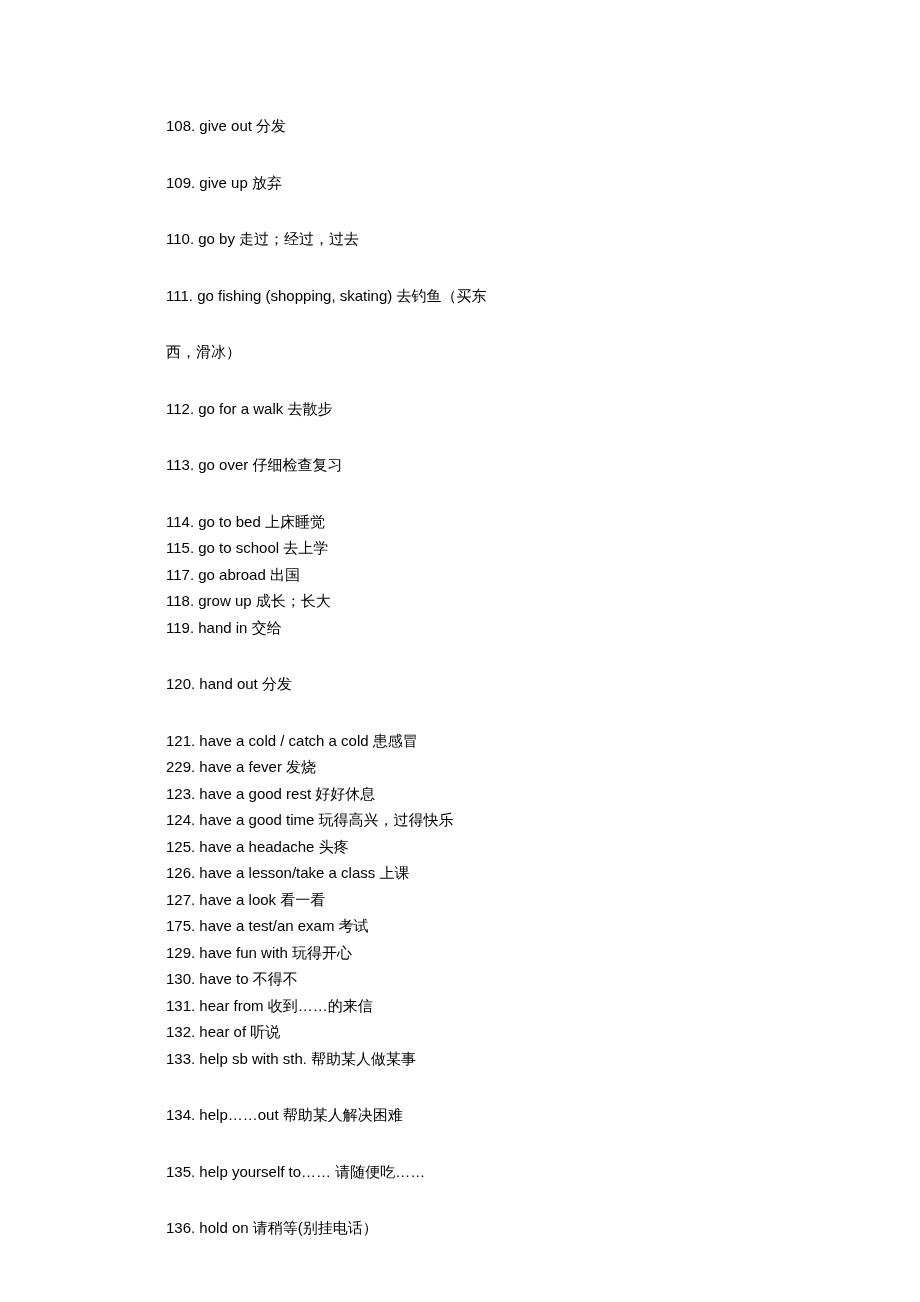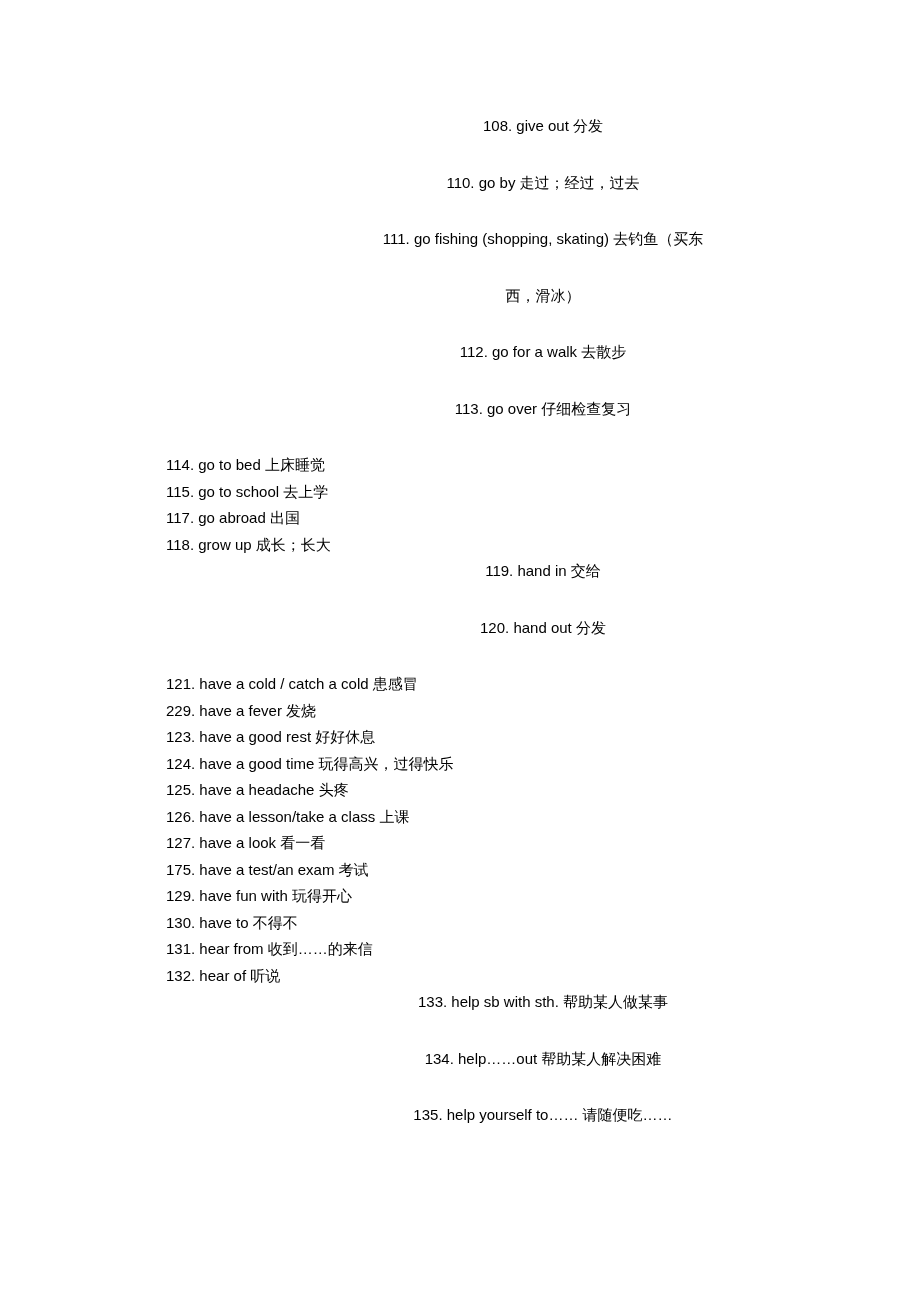--- a/index.html
+++ b/index.html
@@ -13,34 +13,34 @@
       width: 920px;
       height: 1302px;
       padding-top: 113px;
       padding-left: 166px;
       font-size: 15px;
       color: #000000;
       line-height: 1.5;
     }
     .spaced-block {
       margin-bottom: 30px;
-      text-align: center;
     }
     .tight-block {
       margin-bottom: 0;
     }
     .line {
       padding: 2px 0;
     }
   </style>
 </head>
 <body>
 
 <div id="content">
     <div class="line spaced-block">108. give out  分发</div>
+    <div class="line spaced-block">109. give up  放弃</div>
     <div class="line spaced-block">110. go by  走过；经过，过去</div>
     <div class="line spaced-block">111. go fishing (shopping, skating)  去钓鱼（买东</div>
     <div class="line spaced-block">西，滑冰）</div>
     <div class="line spaced-block">112. go for a walk  去散步</div>
     <div class="line spaced-block">113. go over  仔细检查复习</div>
     <div class="line tight-block">114. go to bed  上床睡觉</div>
     <div class="line tight-block">115. go to school  去上学</div>
     <div class="line tight-block">117. go abroad  出国</div>
     <div class="line tight-block">118. grow up  成长；长大</div>
     <div class="line spaced-block">119. hand in  交给</div>
@@ -53,13 +53,14 @@
     <div class="line tight-block">126. have a lesson/take a class  上课</div>
     <div class="line tight-block">127. have a look  看一看</div>
     <div class="line tight-block">175. have a test/an exam  考试</div>
     <div class="line tight-block">129. have fun with  玩得开心</div>
     <div class="line tight-block">130. have to  不得不</div>
     <div class="line tight-block">131. hear from  收到……的来信</div>
     <div class="line tight-block">132. hear of  听说</div>
     <div class="line spaced-block">133. help sb with sth.  帮助某人做某事</div>
     <div class="line spaced-block">134. help……out  帮助某人解决困难</div>
     <div class="line spaced-block">135. help yourself to……  请随便吃……</div>
+    <div class="line spaced-block">136. hold on  请稍等(别挂电话）</div>
   </div>
 
 </body></html>

